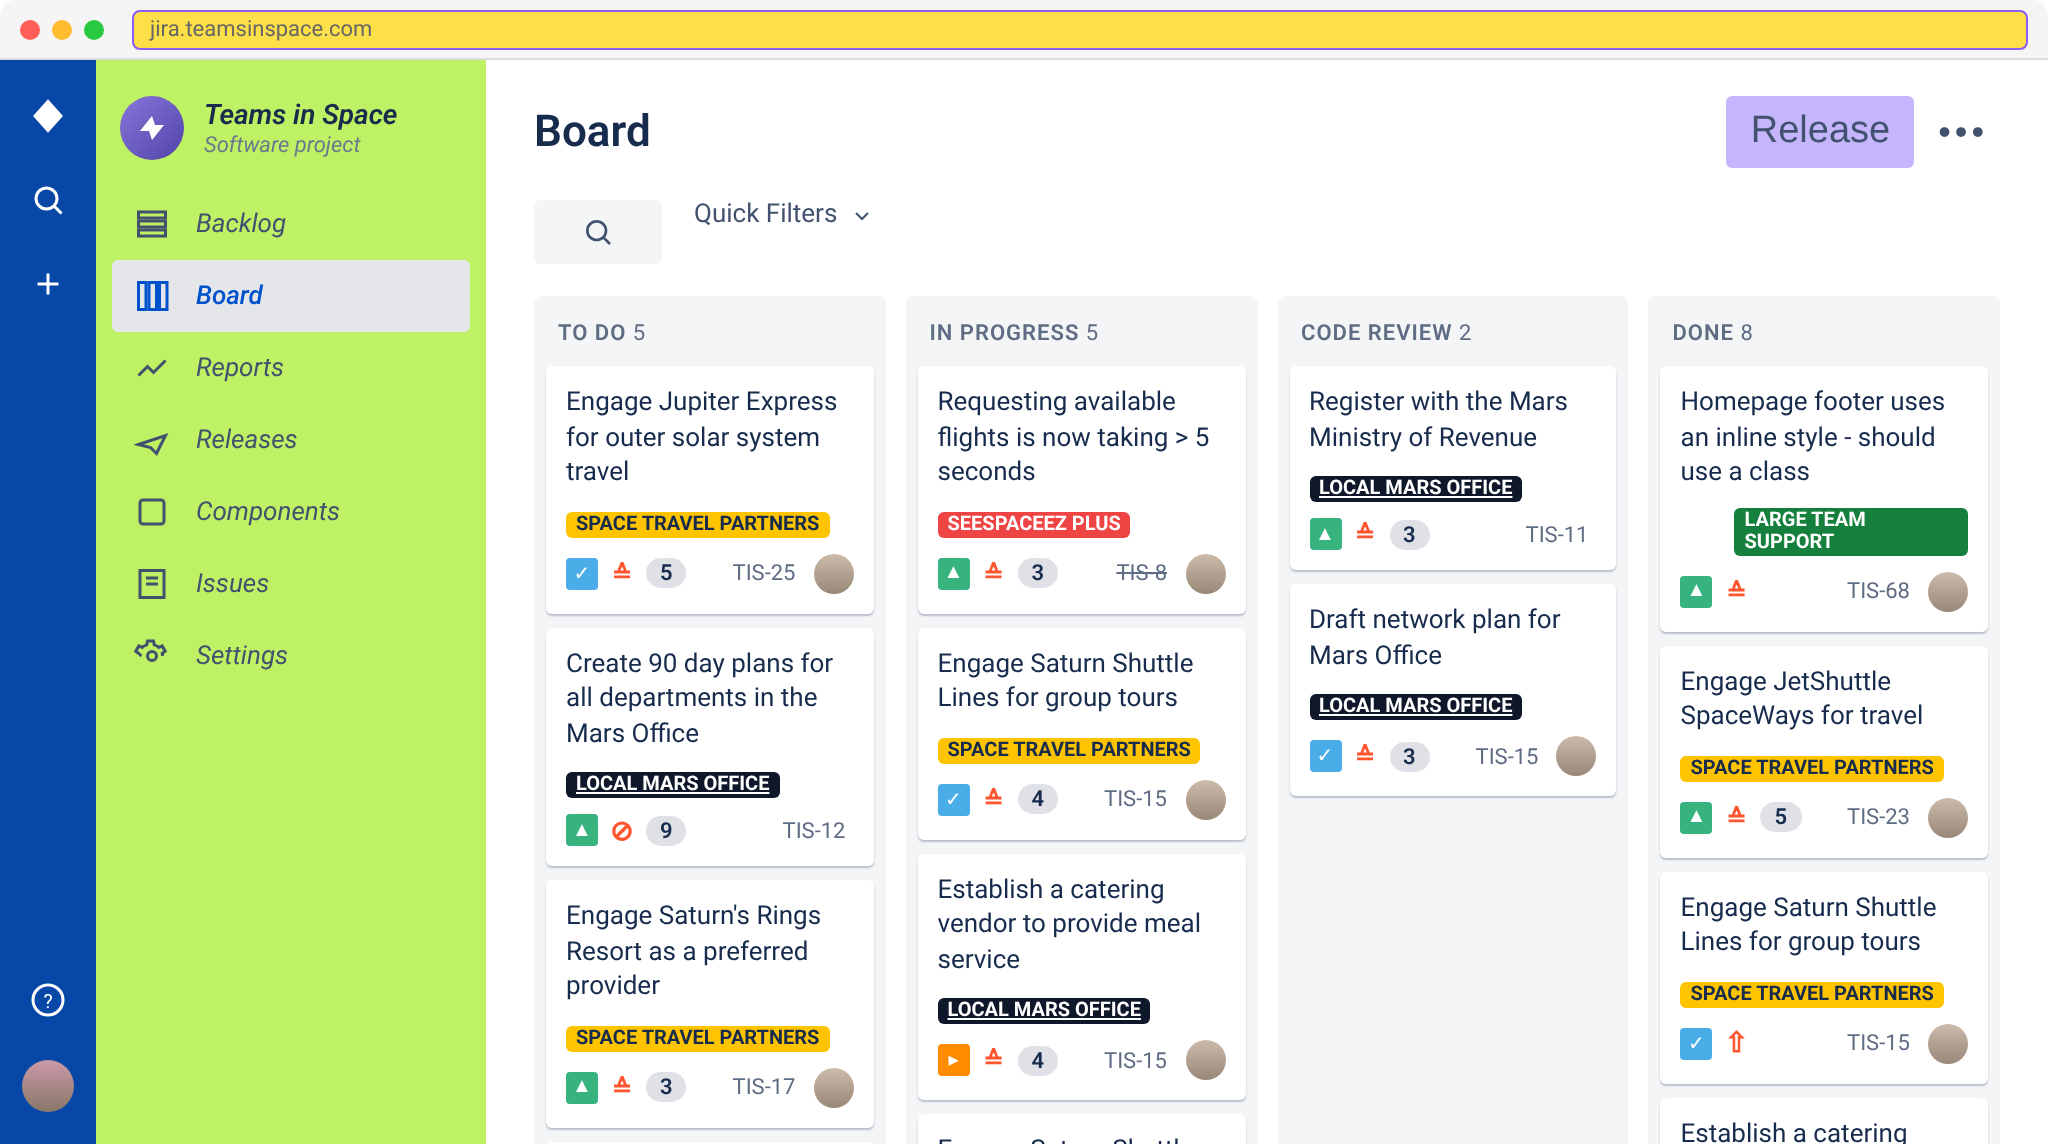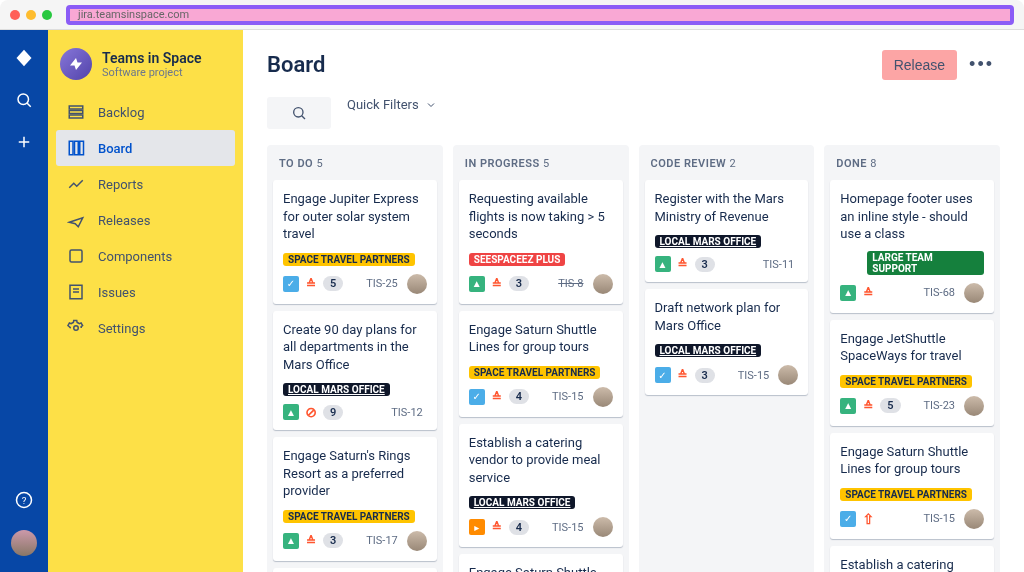--- a/index.html
+++ b/index.html
@@ -3,43 +3,43 @@
 <meta charset="utf-8">
 <style>
 * { margin: 0; padding: 0; box-sizing: border-box; }
 body { font-family: -apple-system, BlinkMacSystemFont, "Segoe UI", Roboto, sans-serif; background: #fff; width: 1024px; height: 572px; overflow: hidden; }
 
 .browser-chrome { height: 30px; background: #f5f5f5; border-bottom: 1px solid #ddd; display: flex; align-items: center; padding: 0 10px; gap: 6px; border-radius: 8px 8px 0 0; }
 .traffic-light { width: 10px; height: 10px; border-radius: 50%; }
 .tl-red { background: #ff5f57; }
 .tl-yellow { background: #febc2e; }
 .tl-green { background: #28c840; }
-.url-bar { flex: 1; background: #f9a8d4; border: 4px solid #8b5cf6; border-radius: 4px; height: 20px; margin-left: 8px; padding: 0 8px; font-size: 11px; color: #666; display: flex; align-items: center; }
+.url-bar { flex: 1; background: #fde047; border: 1px solid #8b5cf6; border-radius: 4px; height: 20px; margin-left: 8px; padding: 0 8px; font-size: 11px; color: #666; display: flex; align-items: center; }
 
 .app { display: flex; height: calc(572px - 30px); }
 
 .global-nav { width: 48px; background: #0747A6; display: flex; flex-direction: column; align-items: center; padding: 16px 0; gap: 18px; }
 .gn-icon { width: 24px; height: 24px; display: flex; align-items: center; justify-content: center; color: #fff; cursor: pointer; }
 .gn-spacer { flex: 1; }
 .gn-avatar { width: 26px; height: 26px; border-radius: 50%; background: #ddd; }
 
-.project-sidebar { width: 195px; background: #fde047; padding: 18px 8px; }
+.project-sidebar { width: 195px; background: #bef264; padding: 18px 8px; font-style: italic; }
 .project-header { display: flex; gap: 10px; padding: 0 4px 14px; align-items: center; }
 .project-icon { width: 32px; height: 32px; border-radius: 50%; background: linear-gradient(135deg, #8777D9, #5243AA); display: flex; align-items: center; justify-content: center; }
 .project-name { font-weight: 600; font-size: 14px; color: #172B4D; }
 .project-type { font-size: 11px; color: #6B778C; }
 .nav-item { display: flex; align-items: center; gap: 12px; padding: 8px 10px; border-radius: 3px; font-size: 13px; color: #42526E; cursor: pointer; text-align: center; }
 .nav-item.active { background: #E4E6EA; color: #0052CC; font-weight: 500; }
 .nav-icon { width: 20px; height: 20px; display: flex; align-items: center; justify-content: center; }
 
 .main { flex: 1; padding: 18px 24px; overflow: hidden; }
 .board-header { display: flex; align-items: center; justify-content: space-between; margin-bottom: 16px; }
 .board-title { font-size: 22px; font-weight: 600; color: #172B4D; }
 .header-actions { display: flex; gap: 6px; align-items: center; }
-.release-btn { background: #fca5a5; border: none; padding: 7px 12px; border-radius: 3px; font-size: 14px; color: #42526E; cursor: pointer; }
+.release-btn { background: #c4b5fd; border: none; padding: 7px 12px; border-radius: 3px; font-size: 19px; color: #42526E; cursor: pointer; }
 .more-btn { background: transparent; border: none; padding: 6px; cursor: pointer; color: #42526E; font-size: 18px; letter-spacing: 2px; }
 
 .filters-row { display: flex; align-items: flex-start; gap: 16px; margin-bottom: 16px; }
 .search-box { width: 64px; height: 32px; background: #F4F5F7; border-radius: 3px; display: flex; align-items: center; justify-content: center; }
 .quick-filters { display: flex; align-items: center; gap: 6px; font-size: 13px; color: #42526E; cursor: pointer; }
 
 .columns { display: flex; gap: 10px; }
 .column { width: 188px; background: #F4F5F7; border-radius: 4px; padding: 8px 6px; }
 .col-header { font-size: 11px; font-weight: 600; color: #5E6C84; letter-spacing: 0.5px; padding: 4px 6px 10px; }
 .col-count { color: #5E6C84; font-weight: 400; }

